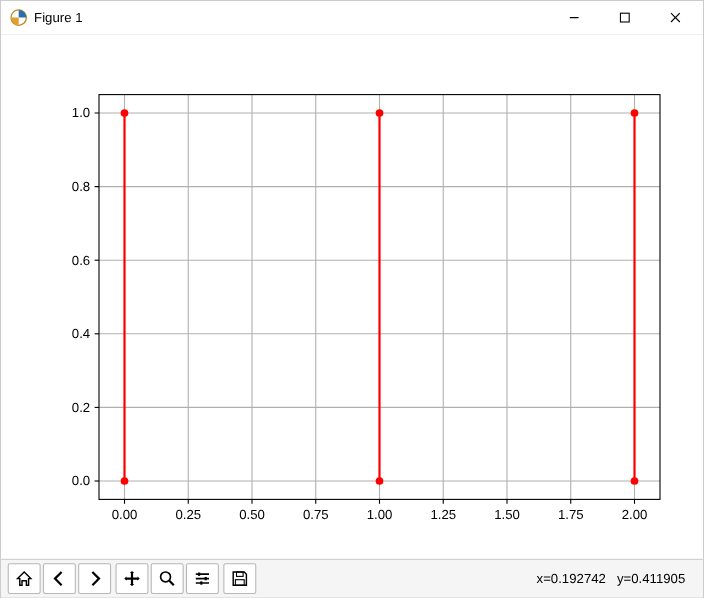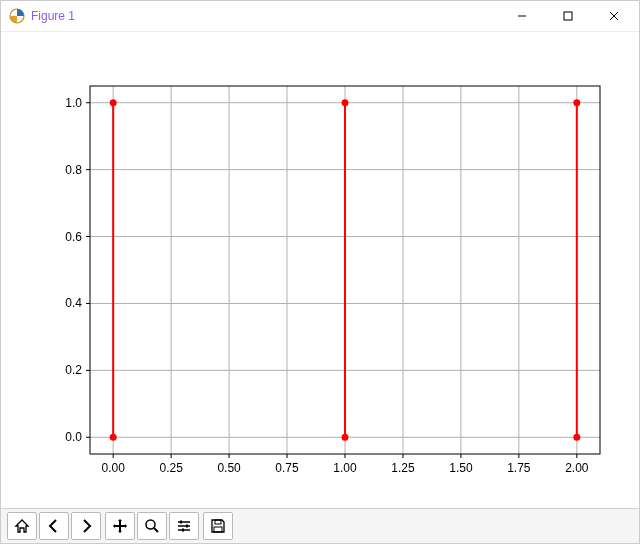--- a/index.html
+++ b/index.html
@@ -1,20 +1,20 @@
 <!DOCTYPE html>
 <html><head>
 <meta charset="utf-8">
 <style>
   html,body{margin:0;padding:0;font-family:"Segoe UI",Arial,sans-serif;font-size:12px;color:#222;background:#fff}
   .window{width:640px;height:544px;border:1px solid #ccc;box-sizing:border-box;display:flex;flex-direction:column;background:#fff}
   .titlebar{height:30px;display:flex;align-items:center;justify-content:space-between;padding:0 2px 0 8px;background:#fff;border-bottom:1px solid #eee}
   .titlebar-left{display:flex;align-items:center;gap:6px}
   .app-icon{width:16px;height:16px}
-  .title-text{color:#8b5cf6}
+  .title-text{color:#000000}
   .win-controls{display:flex}
   .win-btn{width:46px;height:30px;display:flex;align-items:center;justify-content:center;color:#333}
   .plot-area{flex:1;display:flex;align-items:center;justify-content:center;background:#fff}
   svg.plot{display:block}
   .axis-text{font:12px Arial,sans-serif;fill:#000}
   .grid line{stroke:#b0b0b0;stroke-width:1}
   .spine{stroke:#000;stroke-width:1;fill:none}
   .stem-line{stroke:#ff0000;stroke-width:2}
   .stem-marker{fill:#ff0000}
   .toolbar{height:34px;border-top:1px solid #cfcfcf;background:#f5f5f5;display:flex;align-items:center;padding:0 6px;gap:4px}
@@ -170,15 +170,16 @@
     <div class="tb-group">
       <div class="tb-btn">
         <svg viewBox="0 0 16 16">
             <path d="M2 2 L12 2 L14 4 L14 14 L2 14 Z" fill="none" stroke="#000" stroke-width="1.3"></path>
             <rect x="5" y="2" width="6" height="4" fill="none" stroke="#000" stroke-width="1"></rect>
             <rect x="4" y="9" width="8" height="5" fill="none" stroke="#000" stroke-width="1"></rect>
           </svg>
       </div>
     </div>
     <div class="toolbar-spacer"></div>
+    <div class="coord-readout">x=0.192742   y=0.411905</div>
   </div>
 
 </div>
 
 </body></html>

